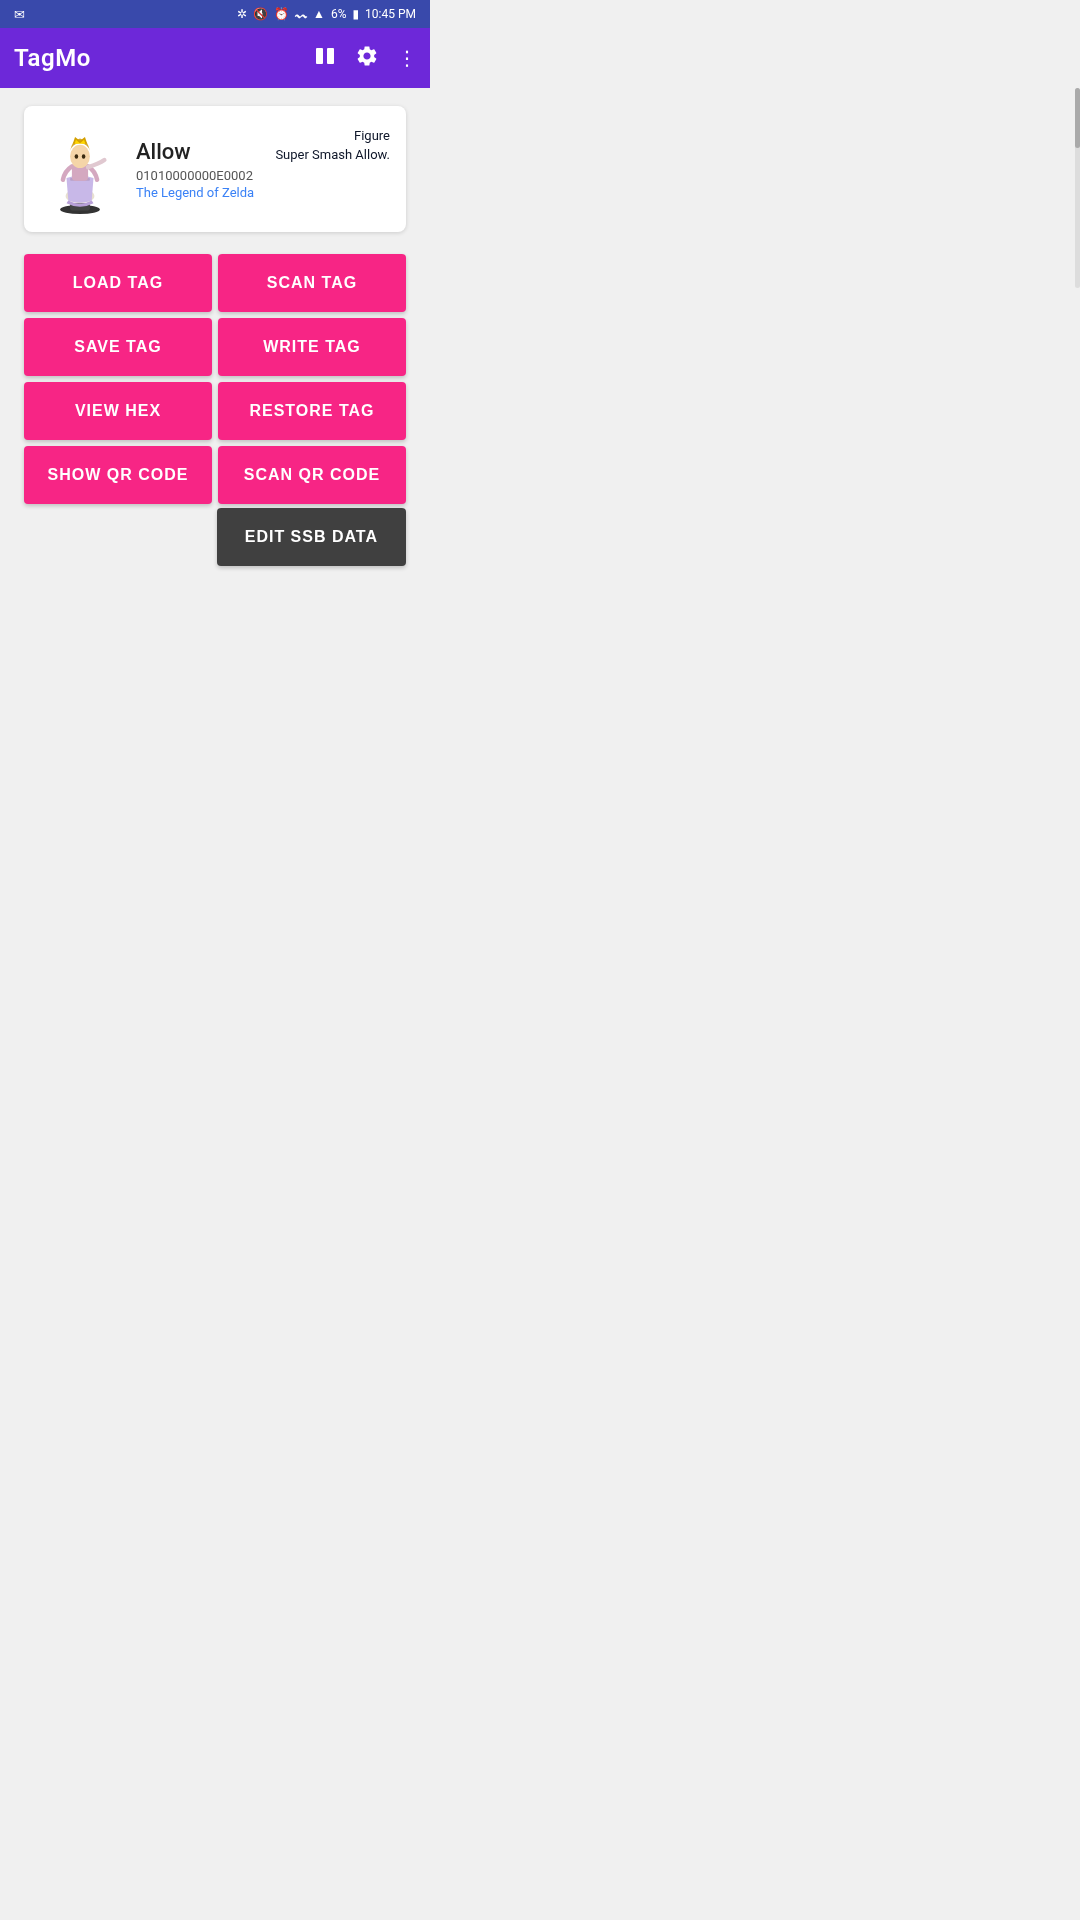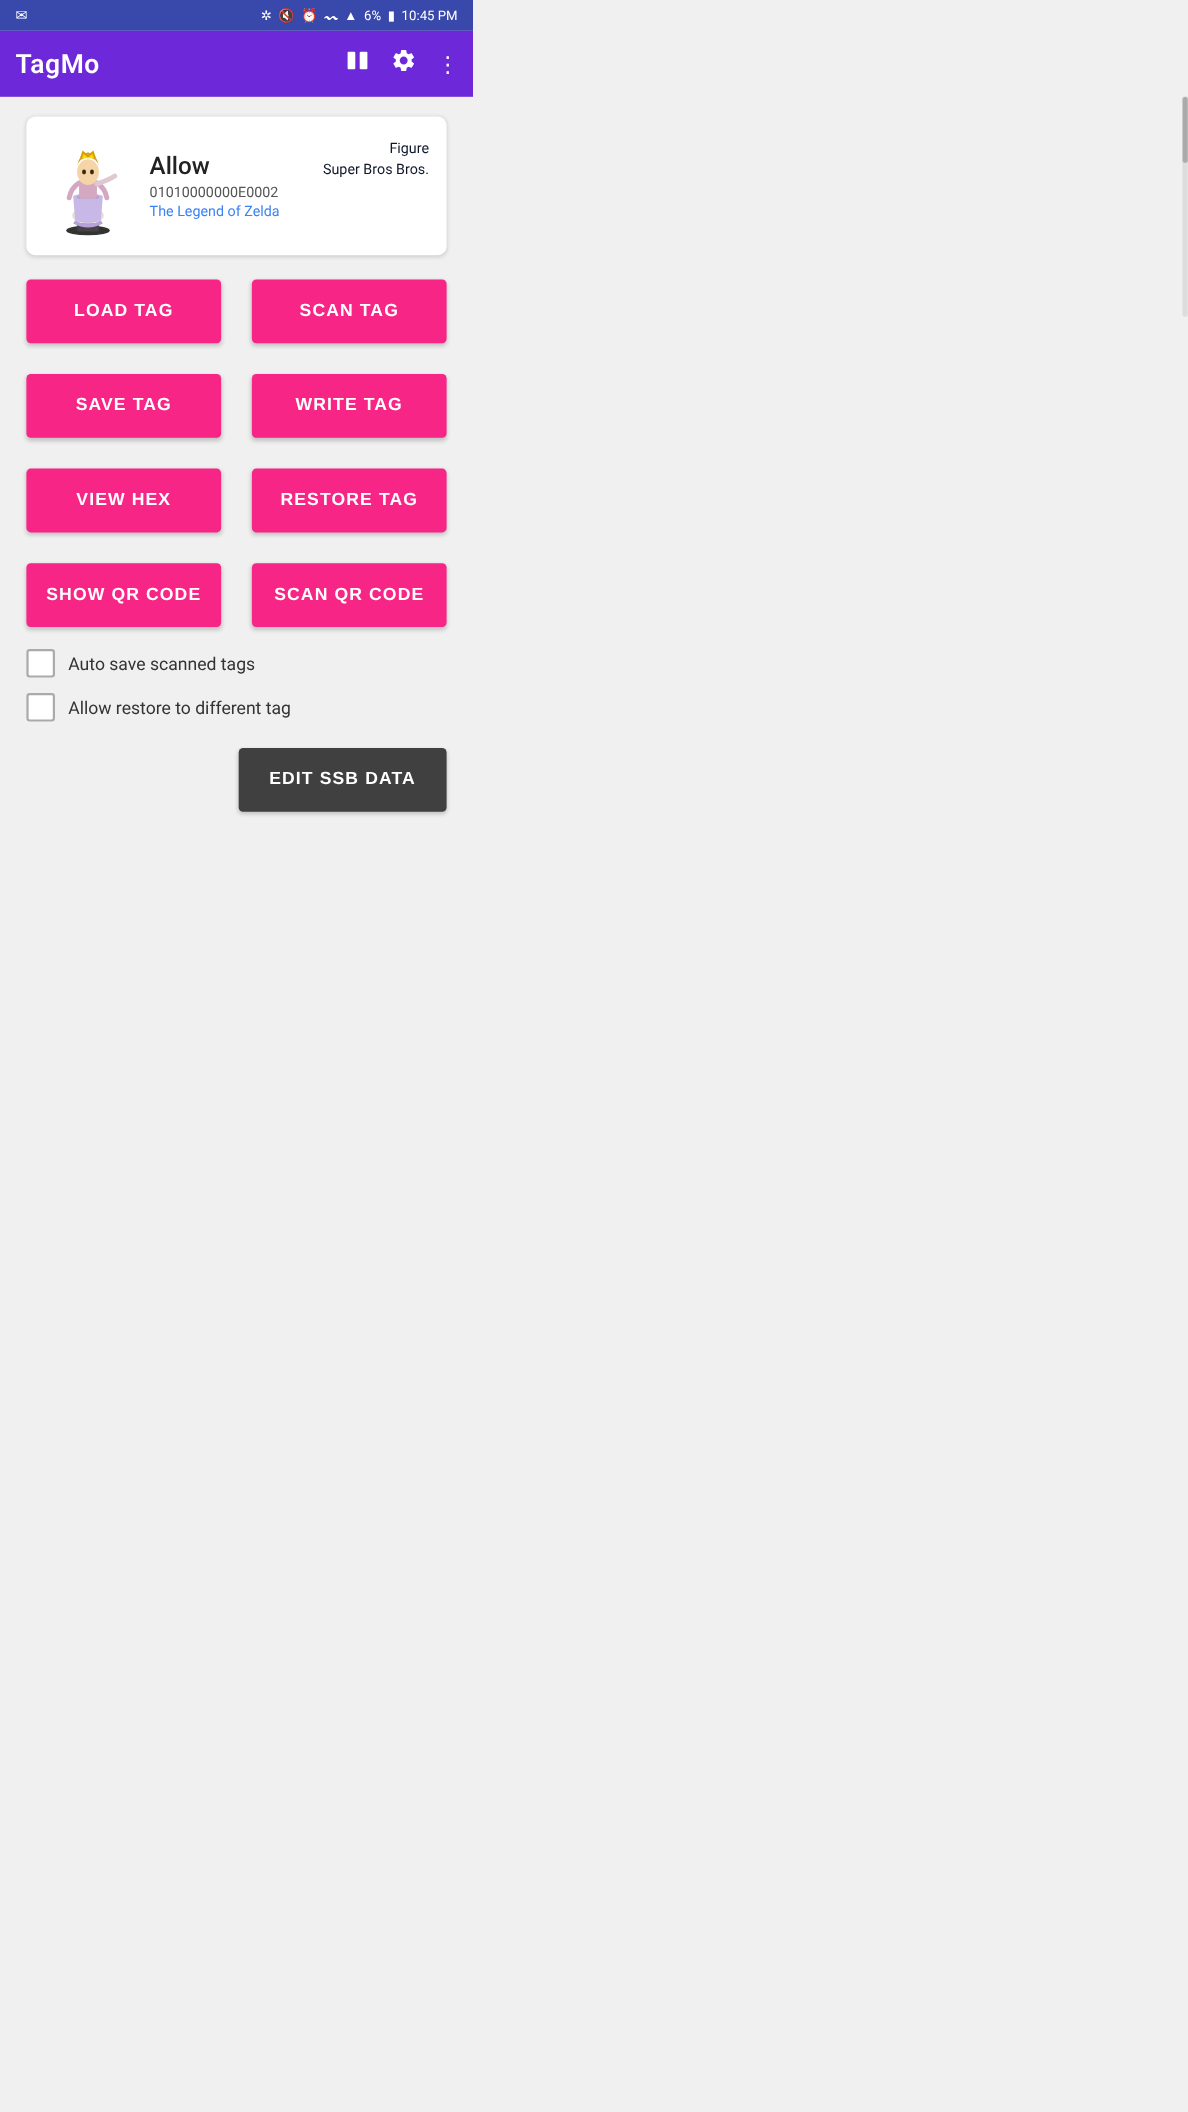--- a/index.html
+++ b/index.html
@@ -106,22 +106,22 @@
       color: #0f172a;
       align-self: flex-start;
       margin-top: 4px;
     }
     .card-meta-top { margin-bottom: 4px; }
 
     
     .button-grid {
       display: grid;
       grid-template-columns: 1fr 1fr;
-      gap: 28px;
-      margin-bottom: 20px;
+      gap: 6px;
+      margin-bottom: 4px;
     }
 
     .action-btn {
       background: #F72585;
       color: white;
       border: none;
       border-radius: 4px;
       padding: 20px 10px;
       font-size: 16px;
       font-weight: 700;
@@ -267,45 +267,35 @@
         <path d="M22 85 Q35 92 48 85 L50 88 Q35 96 20 88Z" fill="#b8a0d8"></path>
       </svg>
     </div>
     <div class="card-info">
       <div class="card-name">Allow</div>
       <div class="card-id">01010000000E0002</div>
       <div class="card-series">The Legend of Zelda</div>
     </div>
     <div class="card-meta">
       <div class="card-meta-top">Figure</div>
-      <div>Super Bros Bros.</div>
+      <div>Super Smash Allow.</div>
     </div>
   </div>
 
   <div class="button-grid">
     <button class="action-btn">LOAD TAG</button>
     <button class="action-btn">SCAN TAG</button>
     <button class="action-btn">SAVE TAG</button>
     <button class="action-btn">WRITE TAG</button>
     <button class="action-btn">VIEW HEX</button>
     <button class="action-btn">RESTORE TAG</button>
     <button class="action-btn">SHOW QR CODE</button>
     <button class="action-btn">SCAN QR CODE</button>
   </div>
 
-  <div class="checkbox-section">
-    <div class="checkbox-row">
-      <div class="checkbox-box"></div>
-      <span class="checkbox-label">Auto save scanned tags</span>
-    </div>
-    <div class="checkbox-row">
-      <div class="checkbox-box"></div>
-      <span class="checkbox-label">Allow restore to different tag</span>
-    </div>
-  </div>
 
   <div class="edit-ssb-row">
     <button class="edit-ssb-btn">EDIT SSB DATA</button>
   </div>
 
 </div>
 
 <div class="scrollbar-track">
   <div class="scrollbar-thumb"></div>
 </div>

